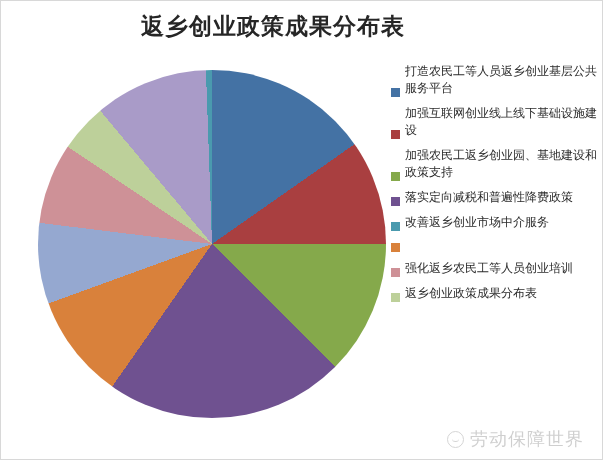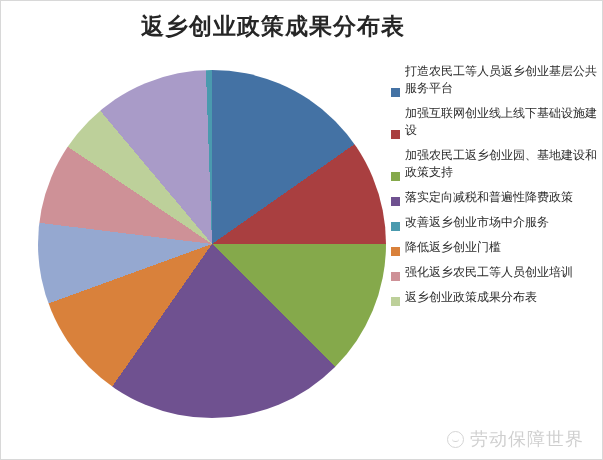--- a/index.html
+++ b/index.html
@@ -137,21 +137,20 @@
       <div class="legend-item">
         <span class="legend-swatch" style="background: rgb(111, 81, 144);"></span>
         <span class="legend-label">落实定向减税和普遍性降费政策</span>
       </div>
       <div class="legend-item">
         <span class="legend-swatch" style="background: rgb(74, 154, 174);"></span>
         <span class="legend-label">改善返乡创业市场中介服务</span>
       </div>
       <div class="legend-item">
         <span class="legend-swatch" style="background: rgb(217, 129, 59);"></span>
-        <span class="legend-label">降低返乡创业门槛</span>
       </div>
       <div class="legend-item">
         <span class="legend-swatch" style="background: rgb(206, 145, 151);"></span>
         <span class="legend-label">强化返乡农民工等人员创业培训</span>
       </div>
       <div class="legend-item">
         <span class="legend-swatch" style="background: rgb(189, 208, 154);"></span>
         <span class="legend-label">返乡创业政策成果分布表</span>
       </div>
     </div>

